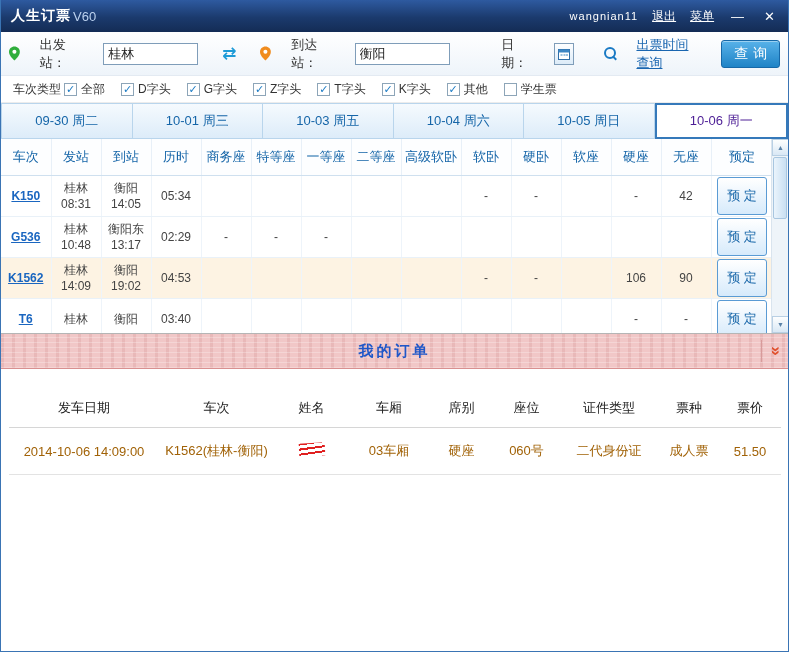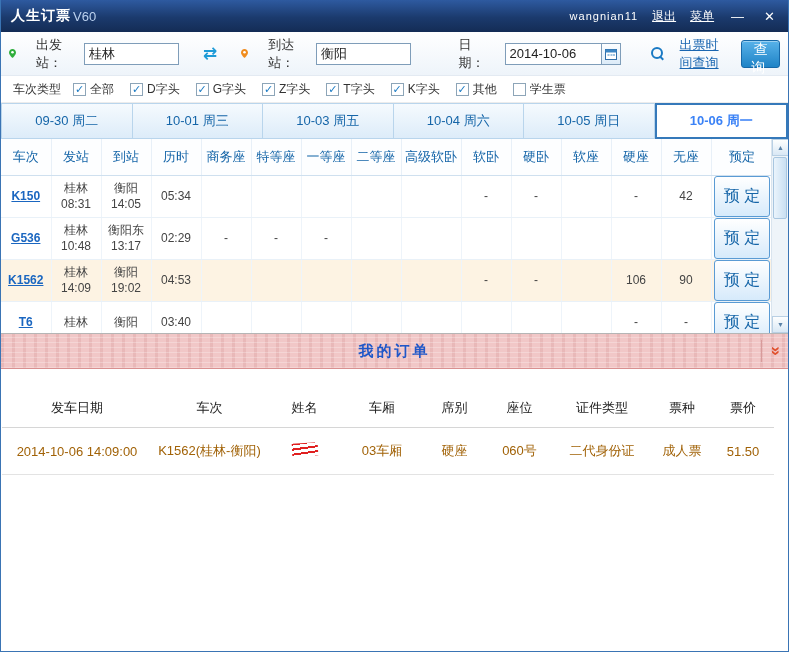--- a/index.html
+++ b/index.html
@@ -31,46 +31,46 @@
   .swap { color:#1e9bd7; font-size:17px; font-weight:bold; padding:0 4px; cursor:pointer; }
   .mag { width:13px; height:13px; position:relative; display:inline-block; margin:0 2px 0 10px; }
   .mag::before { content:""; position:absolute; width:8px; height:8px; border:2px solid #1a7ac4; border-radius:50%; left:0; top:0; }
   .mag::after { content:""; position:absolute; width:5px; height:2px; background:#1a7ac4; transform:rotate(45deg); left:8px; top:10px; }
   .blue-link { color:#1a66b0; text-decoration:underline; cursor:pointer; font-size:13px; }
   .query-btn { margin-left:auto; width:70px; height:28px; background:linear-gradient(#58b2e9,#1f83c6);
                border:1px solid #1668a8; border-radius:3px; color:#fff; font-size:14px; letter-spacing:5px;
                text-indent:5px; cursor:pointer; font-family:Liberation Serif, serif; box-shadow:inset 0 1px 0 rgba(255,255,255,.4); }
 
   
-  .filterrow { flex:0 0 27px; display:flex; align-items:center; gap:12px; padding:0 12px; font-size:12px; color:#333;
+  .filterrow { flex:0 0 27px; display:flex; align-items:center; gap:3px; padding:0 12px; font-size:12px; color:#333;
                border-bottom:1px solid #ececec; background:#fff; }
   .chk { display:inline-flex; align-items:center; gap:4px; cursor:pointer; }
   .box { width:13px; height:13px; border:1px solid #8da5b8; background:#fff; display:inline-flex;
          align-items:center; justify-content:center; font-size:11px; color:#1a7ac4; line-height:1; }
 
   
   .tabs { flex:0 0 36px; display:flex; background:#e4f0fa; padding:0 0; }
   .tab { flex:1; display:flex; align-items:center; justify-content:center; font-size:13px; color:#1565a8;
          background:linear-gradient(#f5fafe,#ddecf9); border:1px solid #b9d5ec; border-left:none; cursor:pointer; white-space:pre; }
   .tab:first-child { border-left:1px solid #b9d5ec; }
-  .tab.active { background:#fff; color:#3b82f6; font-weight:bold; border:2px solid #3579ba; }
+  .tab.active { background:#fff; color:#4c1d95; font-weight:normal; border:2px solid #3579ba; }
 
   
   .train-wrap { flex:0 0 194px; position:relative; overflow:hidden; background:#fff; }
   .train-table { width:772px; border-collapse:collapse; table-layout:fixed; font-size:12px; }
   .train-table th { height:36px; font-weight:normal; font-size:13px; color:#1565a8; background:#fdfeff;
                     border-right:1px solid #e8f0f8; border-bottom:1px solid #cfe0ef; }
   .train-table td { height:41px; text-align:center; color:#444; border-right:1px solid #eef4fa; border-bottom:1px solid #e9f1f8; }
   .train-link { color:#1a66c0; font-weight:bold; text-decoration:underline; cursor:pointer; }
   .st-line { line-height:16px; }
   .row-hl td { background:#fdf3e3; }
   .seat-green { color:#17a82b; }
   .seat-orange { color:#ff7300; }
   .book-btn { background:linear-gradient(#ffffff,#d6eafb); border:1px solid #5a9bd4; border-radius:3px;
-              color:#1565a8; font-size:16px; padding:9px 9px; cursor:pointer; font-family:inherit; white-space:pre; }
+              color:#1565a8; font-size:13px; padding:9px 9px; cursor:pointer; font-family:inherit; white-space:pre; }
 
   .vscroll { position:absolute; top:0; right:0; width:17px; height:100%; background:#eef4f9; border-left:1px solid #d9e4ee; }
   .sb-btn { position:absolute; left:0; width:17px; height:17px; background:linear-gradient(#fdfefe,#d9e8f5);
             border:1px solid #b9d0e4; color:#5a82a8; font-size:7px; display:flex; align-items:center; justify-content:center; cursor:pointer; }
   .sb-up { top:0; } .sb-down { bottom:0; }
   .sb-thumb { position:absolute; top:18px; left:1px; width:14px; height:62px; border:1px solid #a8c6e0; border-radius:2px;
               background:linear-gradient(90deg,#eaf4fc,#c9dff2); cursor:pointer; }
 
   
   .banner { flex:0 0 36px; position:relative; display:flex; align-items:center; justify-content:center;
@@ -78,21 +78,21 @@
             background:
               repeating-linear-gradient(0deg, rgba(255,255,255,0.25) 0 1px, transparent 1px 5px),
               repeating-linear-gradient(90deg, rgba(211,146,146,0.28) 0 3px, transparent 3px 11px),
               #f1c7c7; }
   .banner-title { color:#1f57c8; font-weight:bold; font-size:15px; letter-spacing:3px; }
   .banner-expand { position:absolute; right:8px; top:50%; transform:translateY(-50%); height:22px;
                    display:flex; align-items:center; padding-left:9px; border-left:1px solid #d89b9b; cursor:pointer; }
   .banner-expand .gl { display:inline-block; transform:rotate(90deg); color:#e0512e; font-size:17px; font-weight:bold; }
 
   
-  .orders { padding:22px 8px 0 1px; background:#fff; }
+  .orders { padding:22px 8px 0 8px; background:#fff; }
   .order-table { width:772px; border-collapse:collapse; table-layout:fixed; font-size:13px; }
   .order-table th { font-weight:normal; color:#222; padding:8px 0 10px; border-bottom:1px solid #d6d6d6; }
   .order-table td { text-align:center; color:#a16207; padding:14px 0; border-bottom:1px solid #e3e3e3; }
   .val-blue { color:#1a66b0; }
   .scribble { display:inline-block; width:26px; height:13px; transform:rotate(-3deg);
               background:repeating-linear-gradient(175deg,#e02020 0 2px, transparent 2px 5px); }
 
   
   .sharebar { margin-top:auto; flex:0 0 31px; background:linear-gradient(#fafafa,#e7e7e7); border-top:1px solid #d2d2d2;
               display:flex; align-items:center; gap:7px; padding:0 12px; font-size:12px; color:#333; }
@@ -127,21 +127,20 @@
     <span class="swap">⇄</span>
     <svg class="pin" viewBox="0 0 14 18">
       <path d="M7 0C3.1 0 0 3.1 0 7c0 5 7 11 7 11s7-6 7-11c0-3.9-3.1-7-7-7z" fill="#f08c1e"></path>
       <circle cx="7" cy="6.6" r="2.6" fill="#fff"></circle>
     </svg>
     <span>到达站：</span>
     <input class="txtin in-station" value="衡阳" style="">
     <span style="width:14px"></span>
     <span>日期：</span>
     <span class="datewrap">
-      <input class="txtin in-date" value="2014-10-06" style="">
       <span class="cal-btn">
         <svg width="12" height="12" viewBox="0 0 12 12">
           <rect x="0.5" y="1.5" width="11" height="10" fill="#fff" stroke="#2f6ea8"></rect>
           <rect x="0.5" y="1.5" width="11" height="3" fill="#3c86c4"></rect>
           <rect x="2.5" y="6" width="2" height="2" fill="#9cc2e0"></rect>
             <rect x="5.5" y="6" width="2" height="2" fill="#9cc2e0"></rect>
             <rect x="8" y="6" width="2" height="2" fill="#9cc2e0"></rect>
         </svg>
       </span>
     </span>

